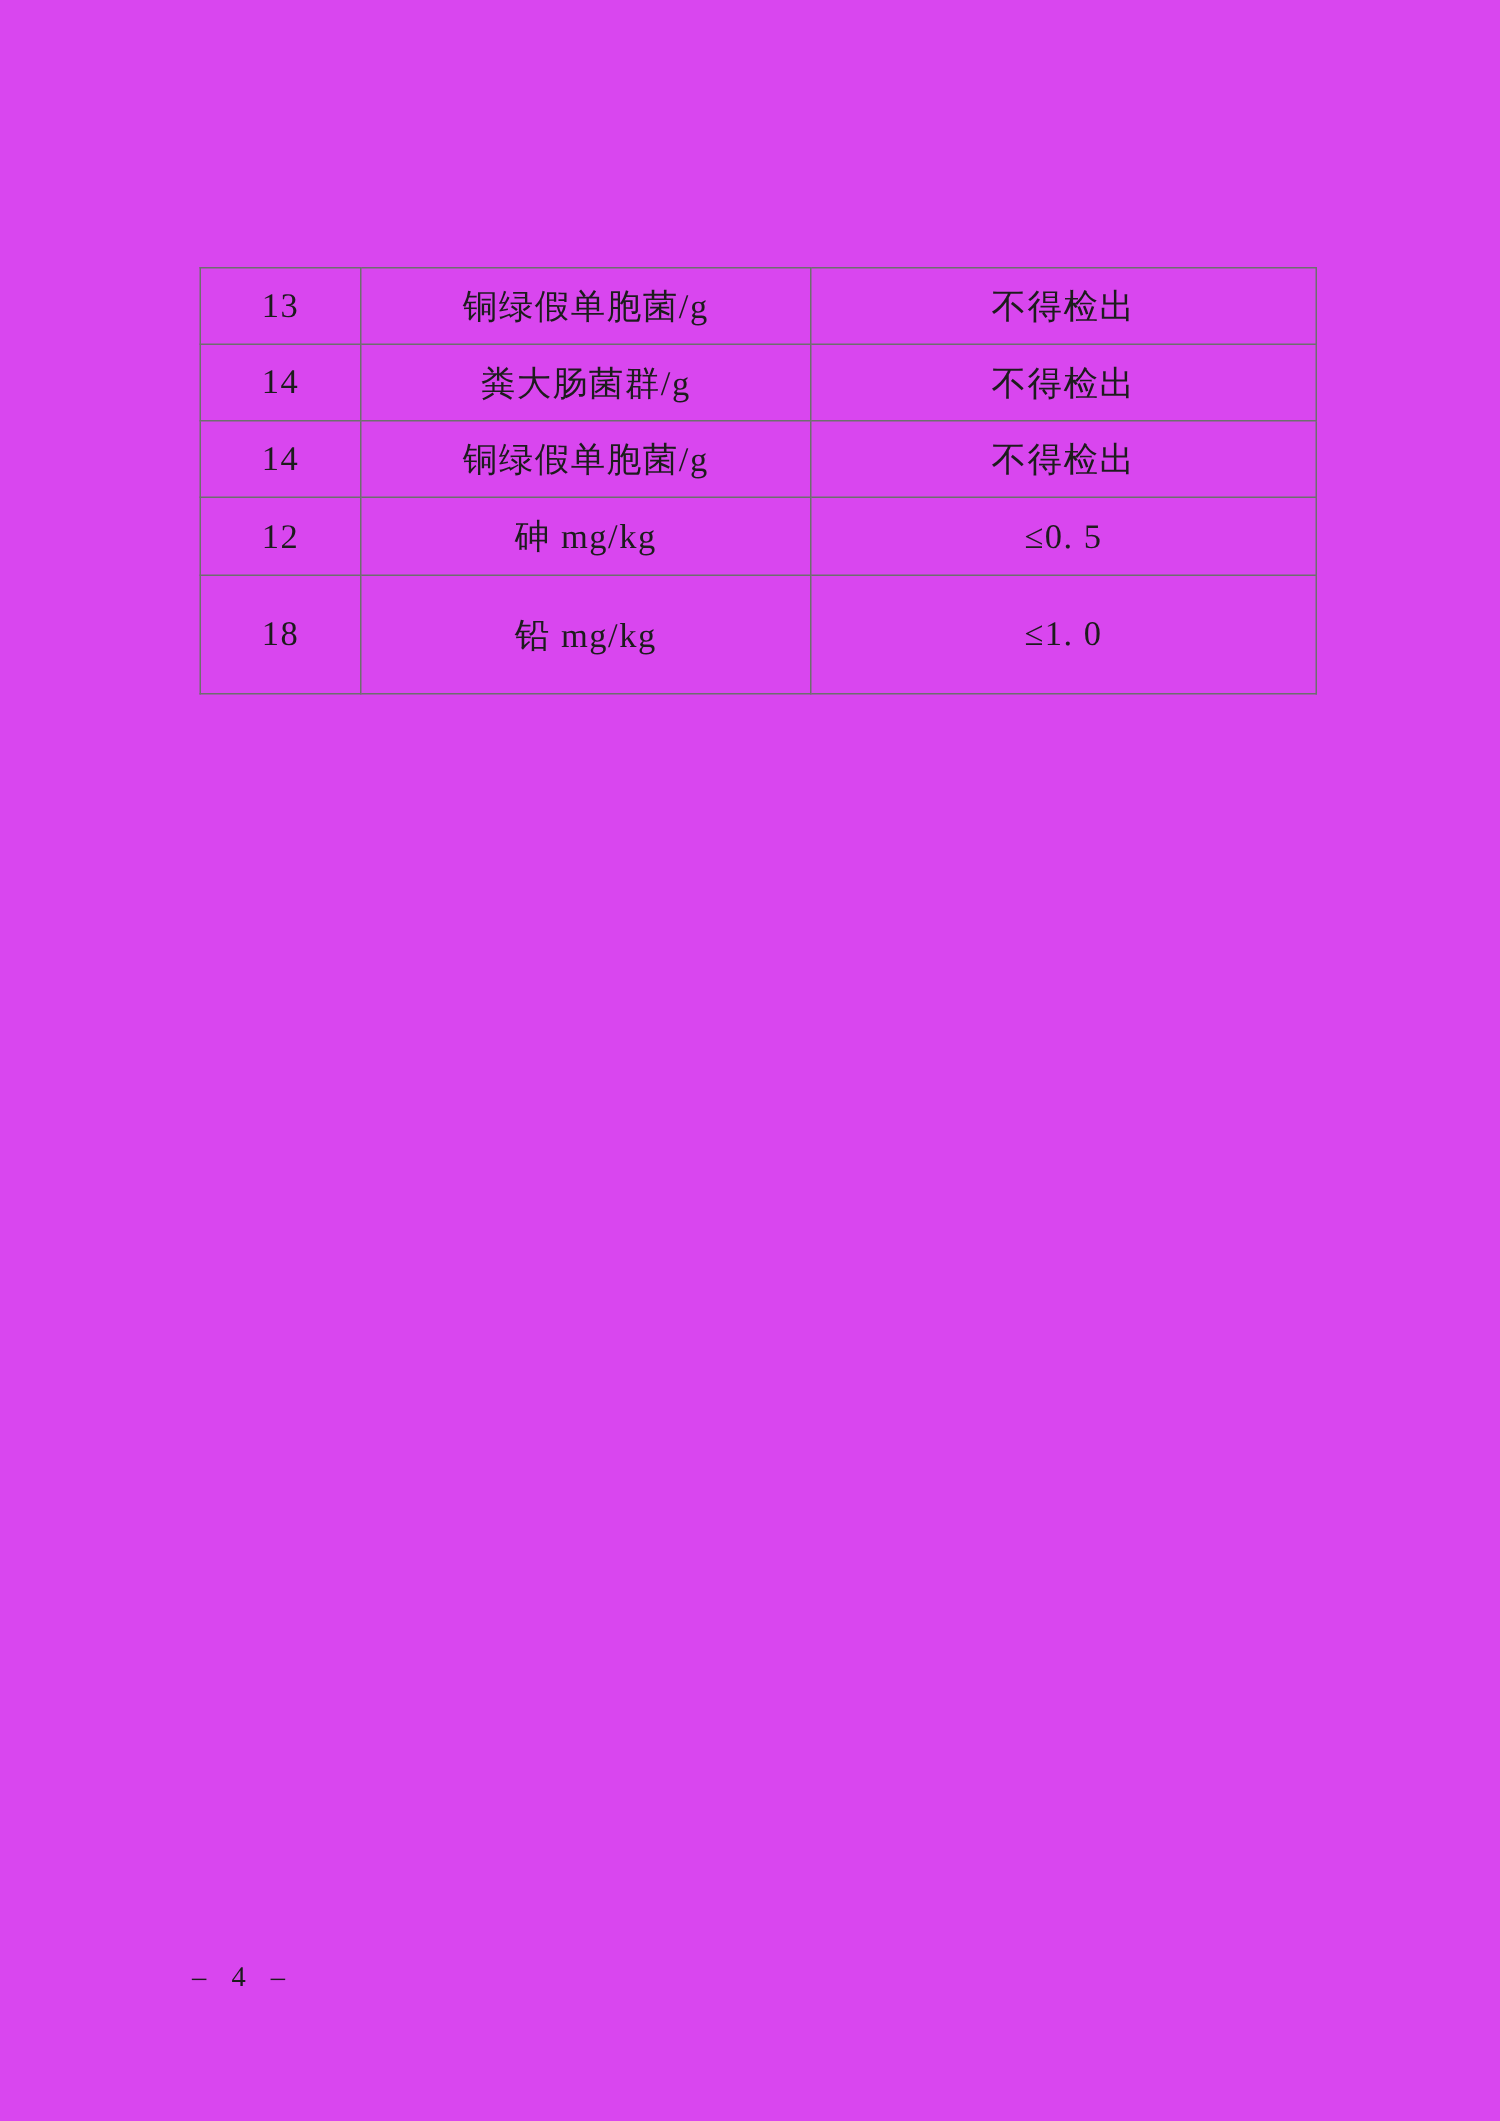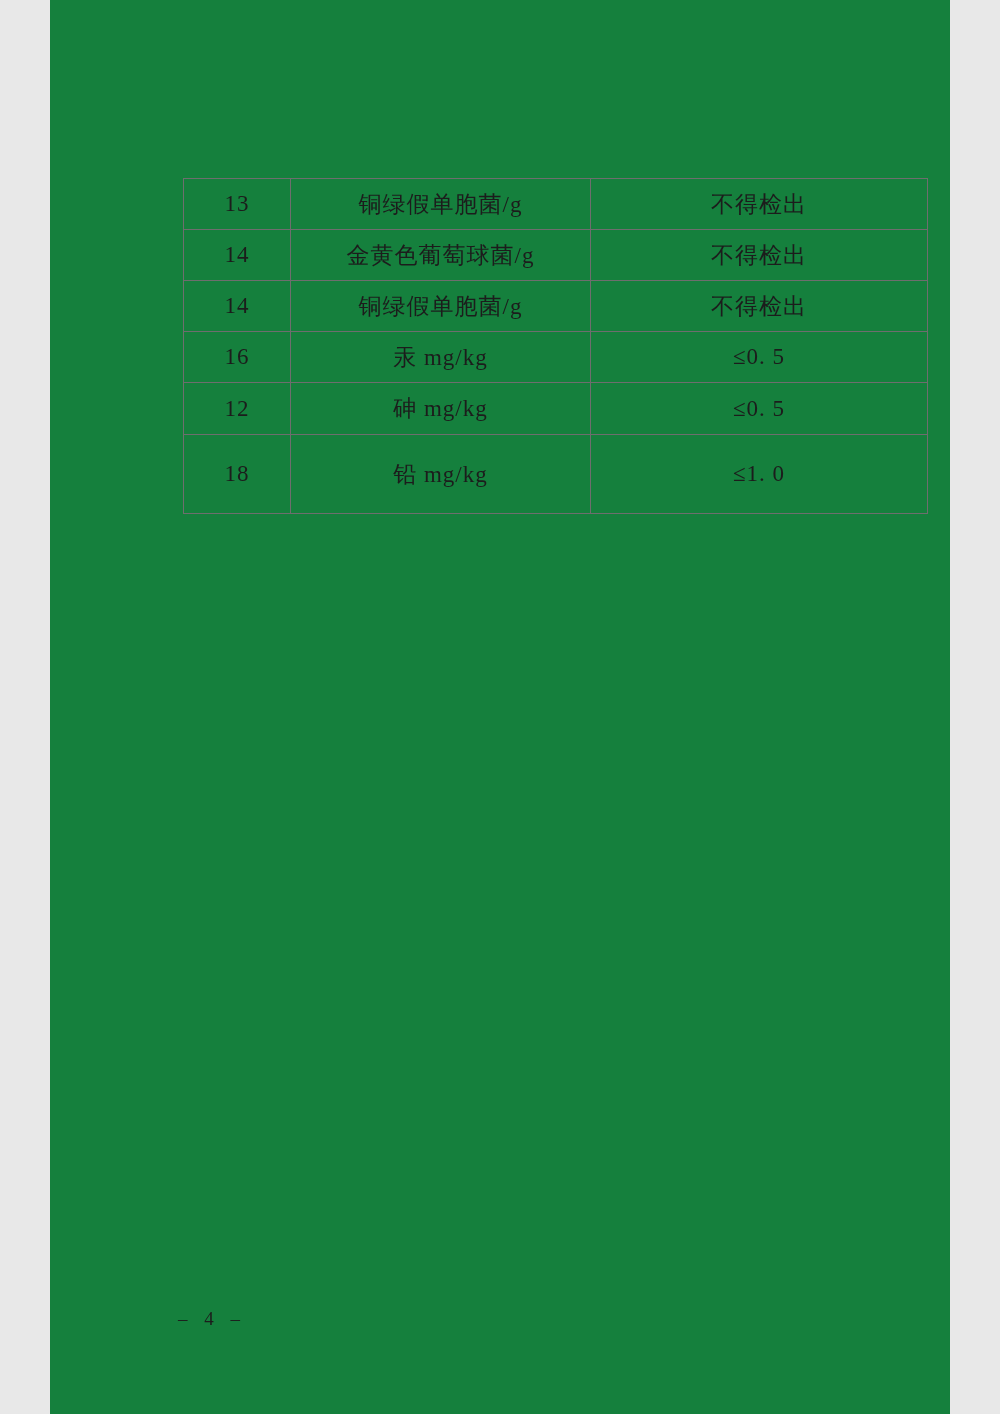--- a/index.html
+++ b/index.html
@@ -2,24 +2,24 @@
 <html><head>
 <meta charset="utf-8">
 <style>
   html, body {
     margin: 0;
     padding: 0;
     background: #e8e8e8;
   }
   .page {
     position: relative;
-    width: 900px;
+    width: 1000px;
     height: 1414px;
     margin: 0 auto;
-    background: #15803d;
+    background: #d946ef;
     font-family: "Liberation Serif", "DejaVu Serif", serif;
     color: #1c1c1c;
     overflow: hidden;
   }
   table.spec-table {
     position: absolute;
     left: 133px;
     top: 178px;
     width: 744px;
     border-collapse: collapse;
@@ -61,32 +61,27 @@
       <col class="c-limit">
     </colgroup>
     <tbody>
       <tr class="r-std">
         <td>13</td>
         <td>铜绿假单胞菌/g</td>
         <td>不得检出</td>
       </tr>
       <tr class="r-std">
         <td>14</td>
-        <td>金黄色葡萄球菌/g</td>
+        <td>粪大肠菌群/g</td>
         <td>不得检出</td>
       </tr>
       <tr class="r-std">
         <td>14</td>
         <td>铜绿假单胞菌/g</td>
         <td>不得检出</td>
-      </tr>
-      <tr class="r-std">
-        <td>16</td>
-        <td>汞 mg/kg</td>
-        <td>≤0. 5</td>
       </tr>
       <tr class="r-17">
         <td>12</td>
         <td>砷 mg/kg</td>
         <td>≤0. 5</td>
       </tr>
       <tr class="r-last">
         <td>18</td>
         <td>铅 mg/kg</td>
         <td>≤1. 0</td>

